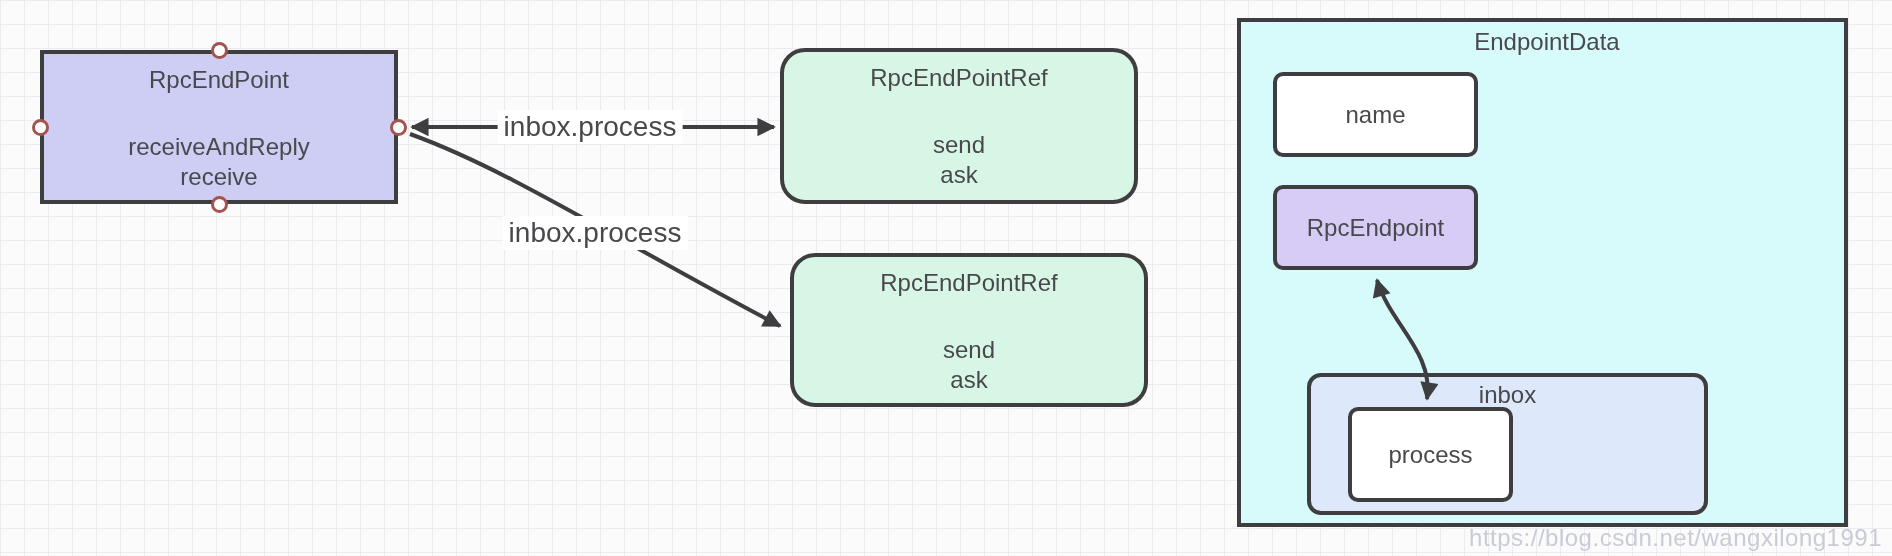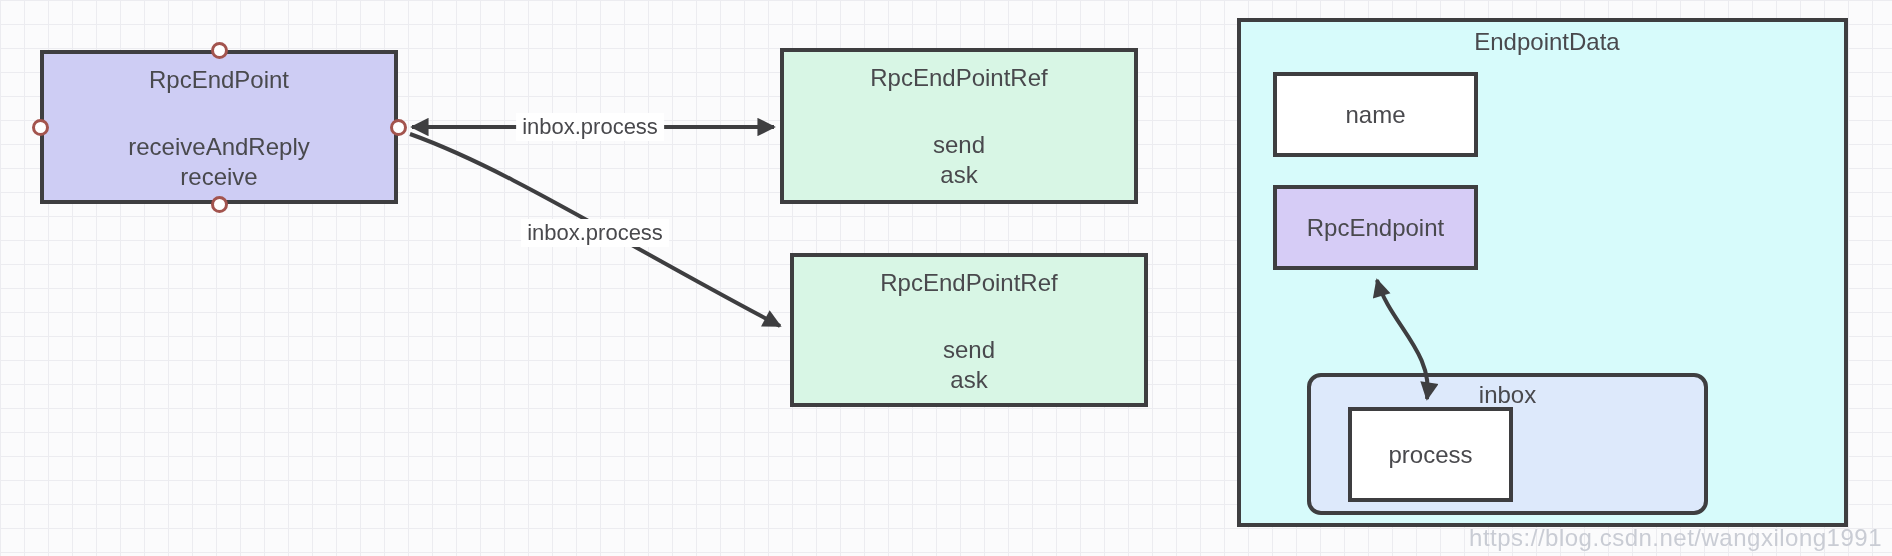--- a/index.html
+++ b/index.html
@@ -29,37 +29,37 @@
     font-size:24px;
     margin-top:12px;
     line-height:28px;
   }
   .node .methods{
     margin-top:38px;
     font-size:24px;
     line-height:30px;
   }
   .rect-purple{background:#cecdf4;}
-  .rect-mint{background:#d8f6e5;}
+  .rect-mint{background:#d8f6e5;border-radius:25px;}
   .group-cyan{background:#d7fbfb;padding-left:9px;}
-  .rounded{border-radius:0;}
+  .rounded{border-radius:10px;}
   .center-label{
     display:flex;align-items:center;justify-content:center;
     font-size:24px;
   }
   .fill-white{background:#ffffff;}
   .fill-netty{background:#dff8d2;}
   .fill-purple2{background:#d6ccf6;}
   .fill-inboxblue{background:#dde9fb;}
   .edge-label{
     position:absolute;
     transform:translate(-50%,-50%);
     background:#ffffff;
     padding:1px 6px;
-    font-size:22px;
+    font-size:28px;
     white-space:nowrap;
     z-index:4;
   }
   .port{
     position:absolute;
     width:11px;height:11px;
     background:#ffffff;
     border:3px solid #a3544e;
     border-radius:50%;
     z-index:6;

